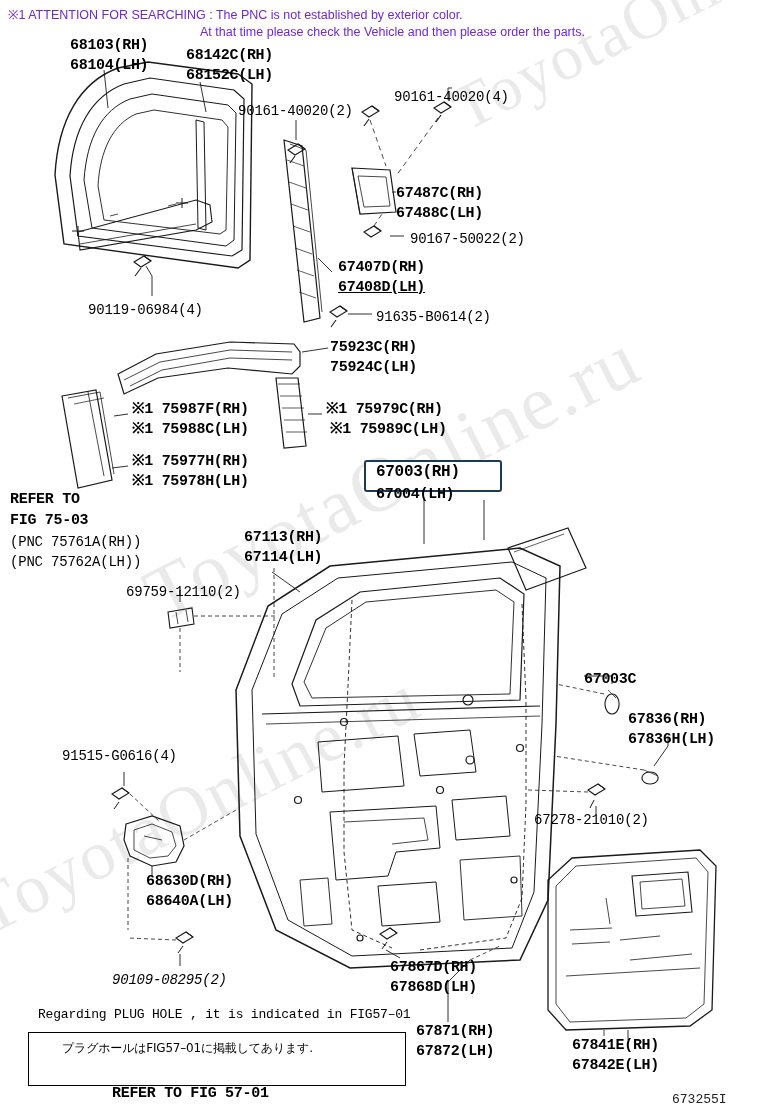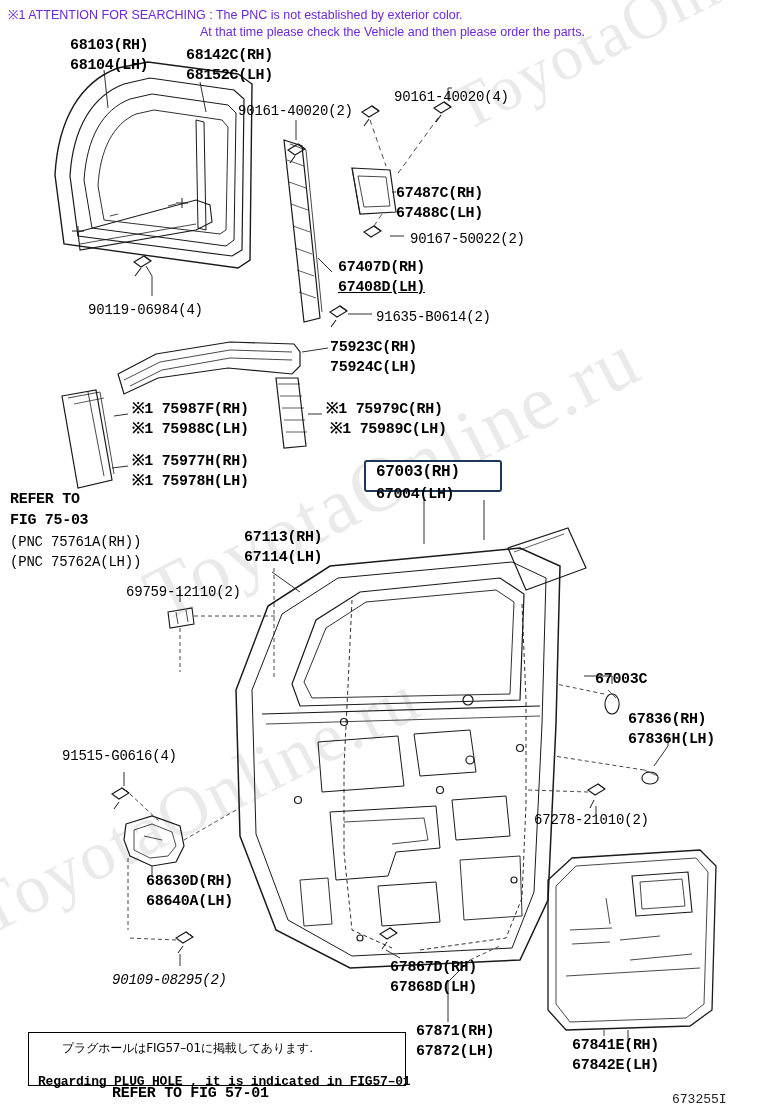--- a/index.html
+++ b/index.html
@@ -311,36 +311,36 @@
   <div class="lbl" style="left:10px;  top:534px;">(PNC 75761A(RH))</div>
   <div class="lbl" style="left:10px;  top:554px;">(PNC 75762A(LH))</div>
 
   <div class="highlight-box" style="left:364px; top:460px; width:134px; height:28px;"></div>
   <div class="lbl b" style="left:376px; top:464px; font-size:16px;">67003(RH)</div>
   <div class="lbl b" style="left:376px; top:487px;">67004(LH)</div>
 
   <div class="lbl b" style="left:244px; top:530px;">67113(RH)</div>
   <div class="lbl b" style="left:244px; top:550px;">67114(LH)</div>
   <div class="lbl" style="left:126px; top:584px;">69759-12110(2)</div>
-  <div class="lbl b" style="left:584px; top:672px;margin-left:11px;">67003C</div>
+  <div class="lbl b" style="left:584px; top:672px;">67003C</div>
   <div class="lbl b" style="left:628px; top:712px;">67836(RH)</div>
   <div class="lbl b" style="left:628px; top:732px;">67836H(LH)</div>
   <div class="lbl" style="left:62px;  top:748px;">91515-G0616(4)</div>
   <div class="lbl" style="left:534px; top:812px;">67278-21010(2)</div>
   <div class="lbl b" style="left:146px; top:874px;">68630D(RH)</div>
   <div class="lbl b" style="left:146px; top:894px;">68640A(LH)</div>
   <div class="lbl" style="left:112px; top:972px;font-style:italic;">90109-08295(2)</div>
   <div class="lbl b" style="left:390px; top:960px;">67867D(RH)</div>
   <div class="lbl b" style="left:390px; top:980px;">67868D(LH)</div>
   <div class="lbl b" style="left:416px; top:1024px;">67871(RH)</div>
   <div class="lbl b" style="left:416px; top:1044px;">67872(LH)</div>
   <div class="lbl b" style="left:572px; top:1038px;">67841E(RH)</div>
   <div class="lbl b" style="left:572px; top:1058px;">67842E(LH)</div>
   <div class="lbl" style="left:88px;  top:302px;">90119-06984(4)</div>
 
   <div class="footer-box" style="left:28px; top:1032px; width:376px; height:52px;"></div>
   <div class="lbl jp" style="left:62px; top:1040px;">プラグホールはFIG57–01に掲載してあります.</div>
-  <div class="lbl sm" style="left:38px; top:1074px;font-weight:bold;">Regarding PLUG HOLE , it is indicated in FIG57–01</div>
+  <div class="lbl sm" style="left:38px; top:1007px;">Regarding PLUG HOLE , it is indicated in FIG57–01</div>
   <div class="lbl b" style="left:112px; top:1086px;">REFER TO FIG 57-01</div>
 
   <div class="code-id" style="left:672px; top:1092px;">673255I</div>
 
 </div>
 
 </body></html>

